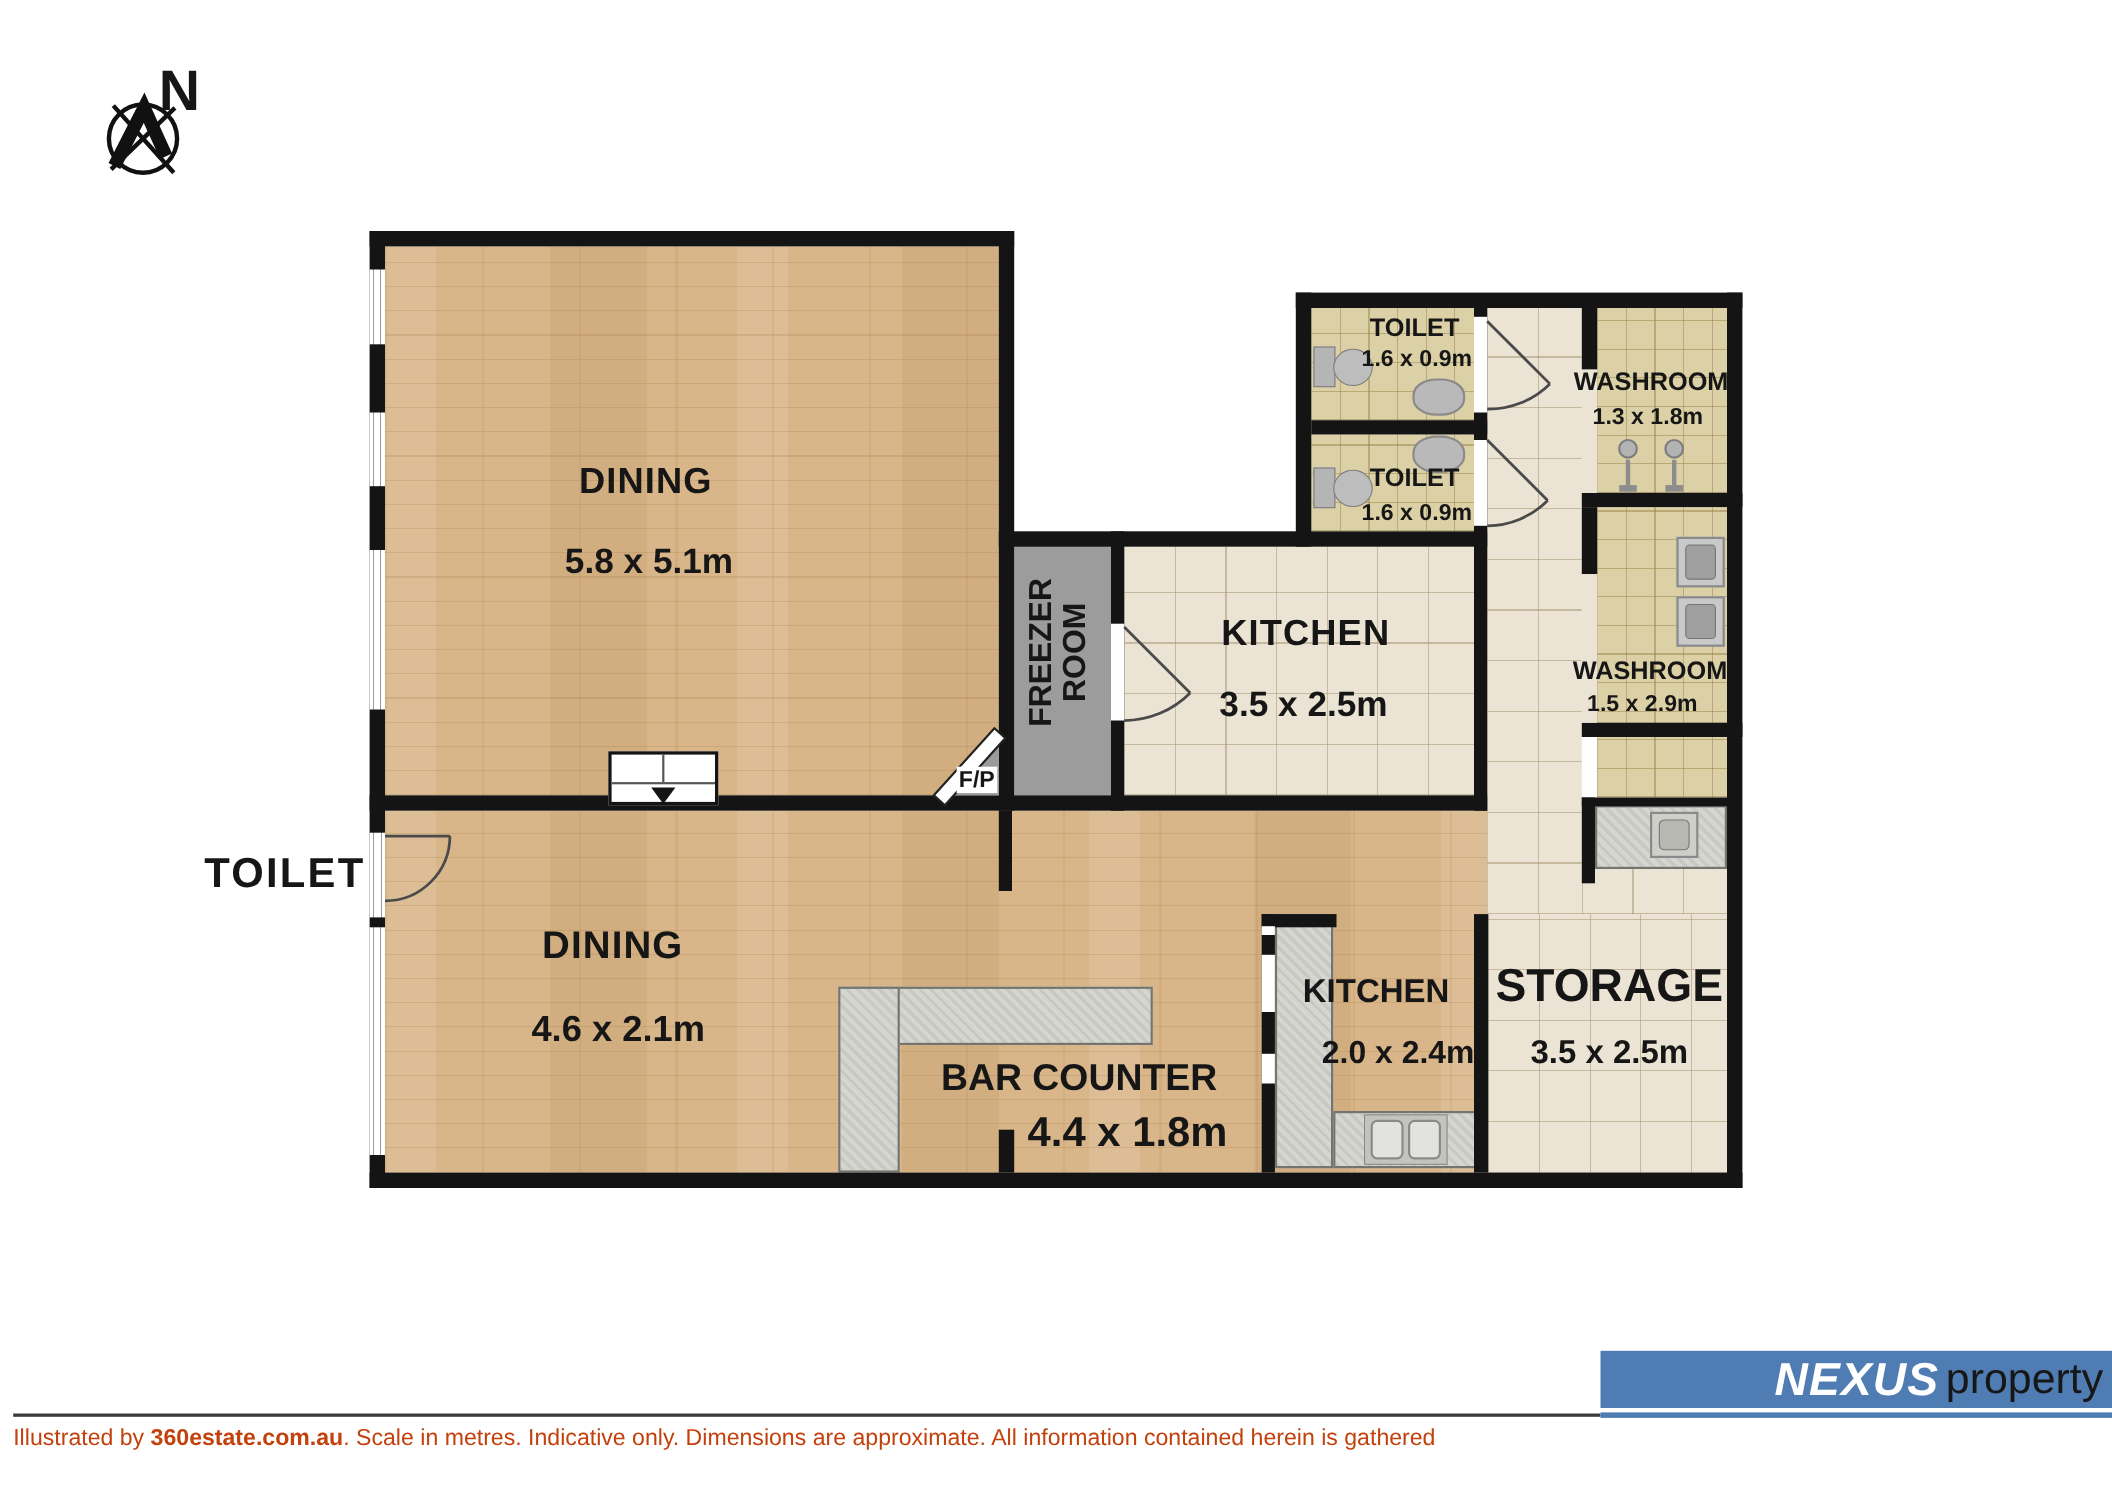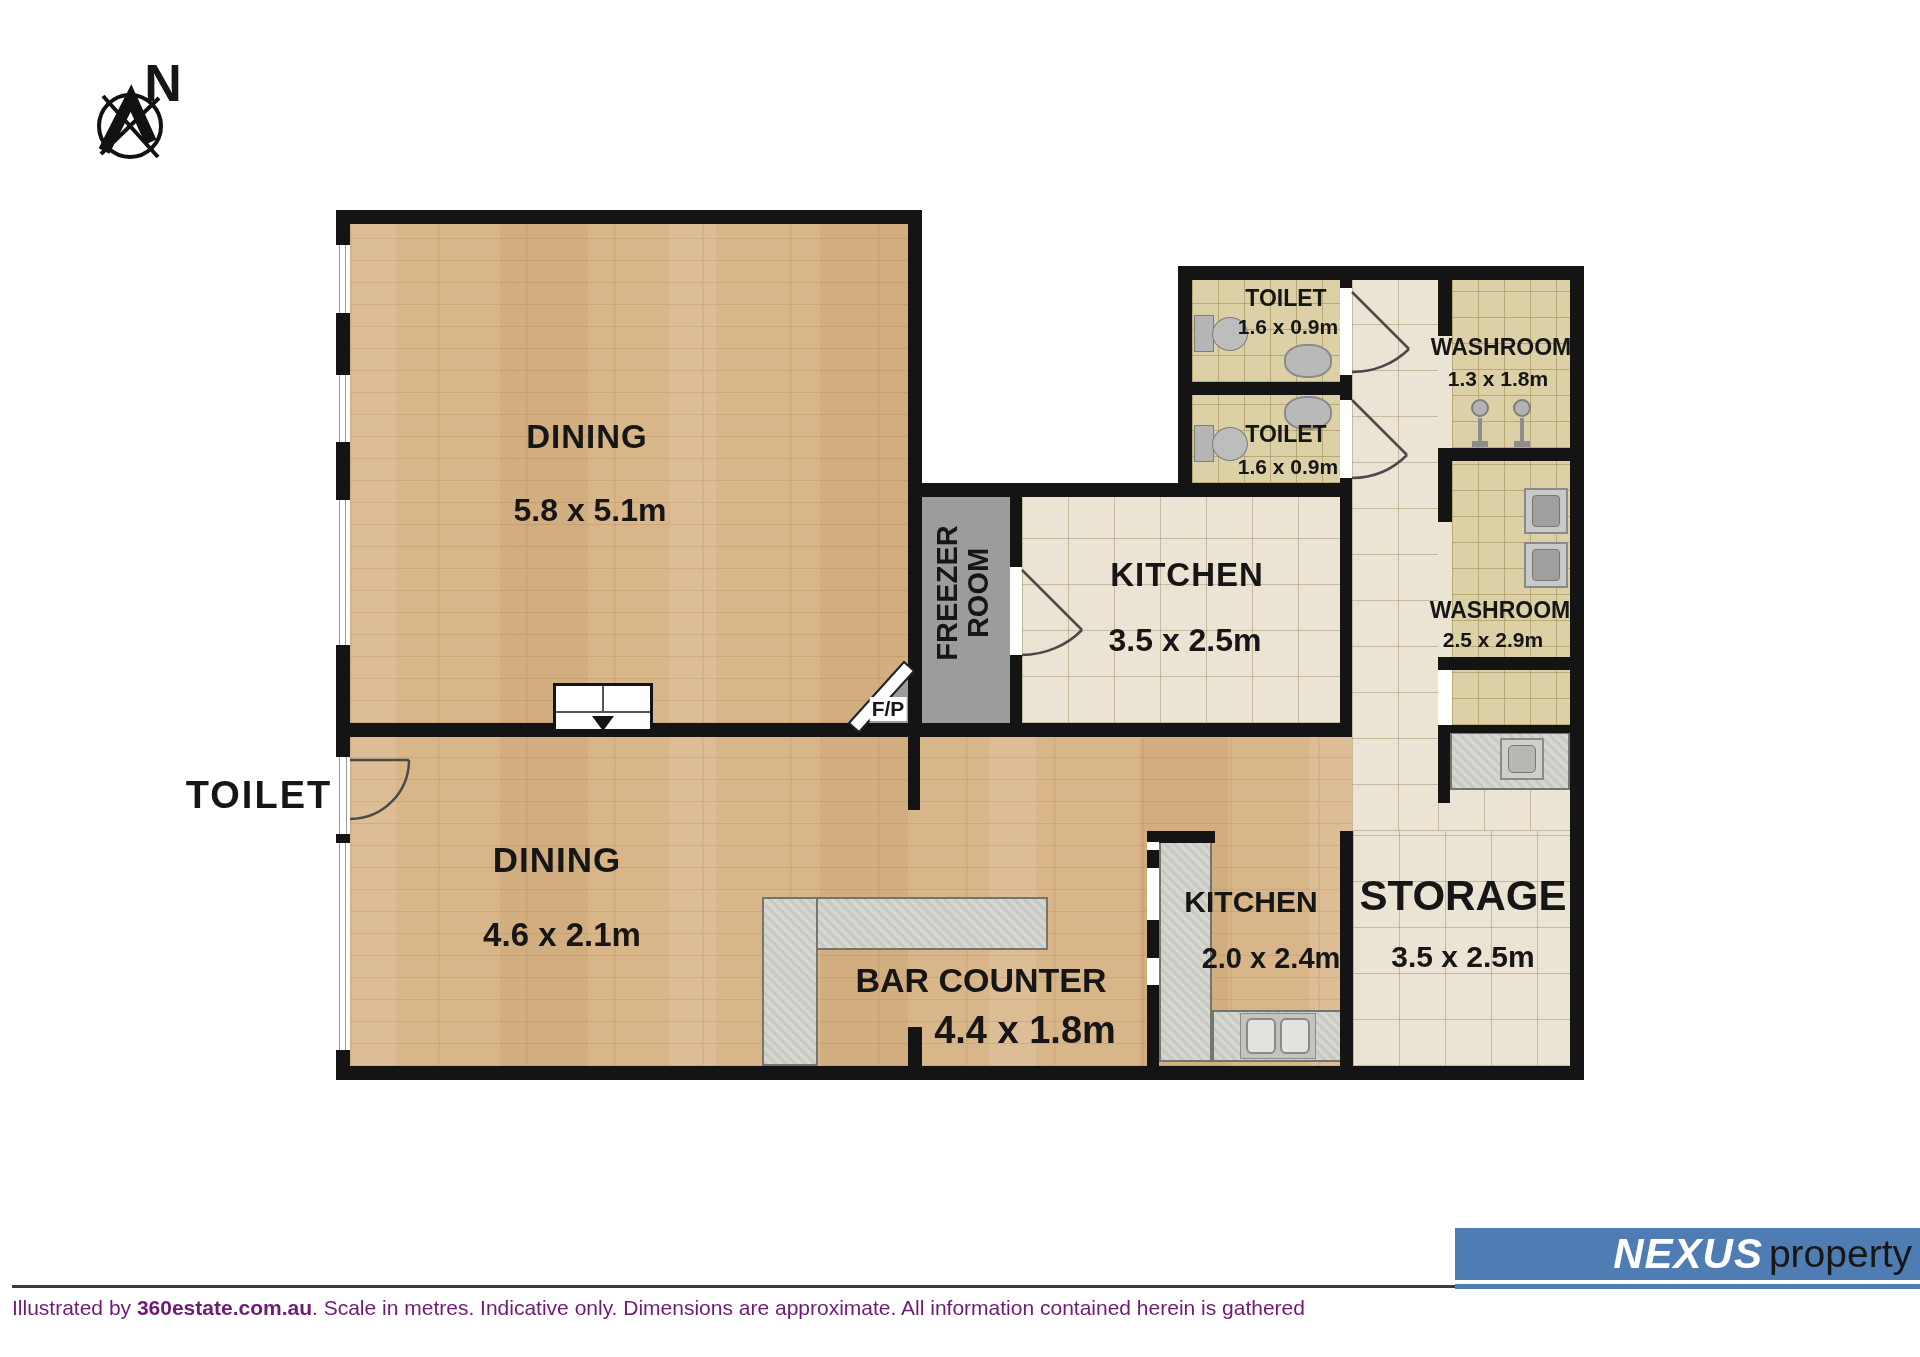--- a/index.html
+++ b/index.html
@@ -176,37 +176,37 @@
   <div class="label" style="left:1286px;top:298px;font-size:23px;">TOILET</div>
   <div class="label" style="left:1288px;top:327px;font-size:21px;">1.6 x 0.9m</div>
 
   <div class="label" style="left:1286px;top:434px;font-size:23px;">TOILET</div>
   <div class="label" style="left:1288px;top:467px;font-size:21px;">1.6 x 0.9m</div>
 
   <div class="label" style="left:1501px;top:347px;font-size:23px;">WASHROOM</div>
   <div class="label" style="left:1498px;top:379px;font-size:21px;">1.3 x 1.8m</div>
 
   <div class="label" style="left:1500px;top:610px;font-size:23px;">WASHROOM</div>
-  <div class="label" style="left:1493px;top:640px;font-size:21px;">2.5 x 2.9m</div>
+  <div class="label" style="left:1493px;top:640px;font-size:21px;">1.5 x 2.9m</div>
 
   <div class="label" style="left:981px;top:980px;font-size:34px;">BAR COUNTER</div>
   <div class="label" style="left:1025px;top:1030px;font-size:38px;">4.4 x 1.8m</div>
 
   <div class="label" style="left:259px;top:795px;font-size:38px;letter-spacing:2px;">TOILET</div>
 
   <div class="label" style="left:888px;top:709px;font-size:21px;background:#fff;padding:0 2px;">F/P</div>
 
   <div class="label" style="left:963px;top:593px;transform:translate(-50%,-50%) rotate(-90deg);font-size:29px;line-height:1.08;text-align:center;">
     <div>FREEZER</div>
     <div>ROOM</div>
   </div>
 
   <div class="abs" style="left:12px;top:1285px;width:1443px;height:3px;background:#3c3c3c;"></div>
 
-  <div class="abs" style="left:12px;top:1295px;font-size:21px;color:#701a75;line-height:1.27;">
+  <div class="abs" style="left:12px;top:1295px;font-size:21px;color:#c2410c;line-height:1.27;">
     <div><span>Illustrated by </span><span style="font-weight:bold">360estate.com.au</span><span>. Scale in metres. Indicative only. Dimensions are approximate. All information contained herein is gathered</span></div>
   </div>
 
   <div class="abs" style="left:1455px;top:1228px;width:465px;height:52px;background:#4f7db3;display:flex;align-items:center;justify-content:flex-end;padding-right:8px;box-sizing:border-box;">
     <span style="color:#fff;font-weight:bold;font-size:42px;text-transform:uppercase;letter-spacing:1px;font-style:italic;">nexus</span>
       <span style="color:#171717;font-size:39px;margin-left:6px;">property</span>
   </div>
   <div class="abs" style="left:1455px;top:1284px;width:465px;height:5px;background:#4f7db3;"></div>
 
 </div>

